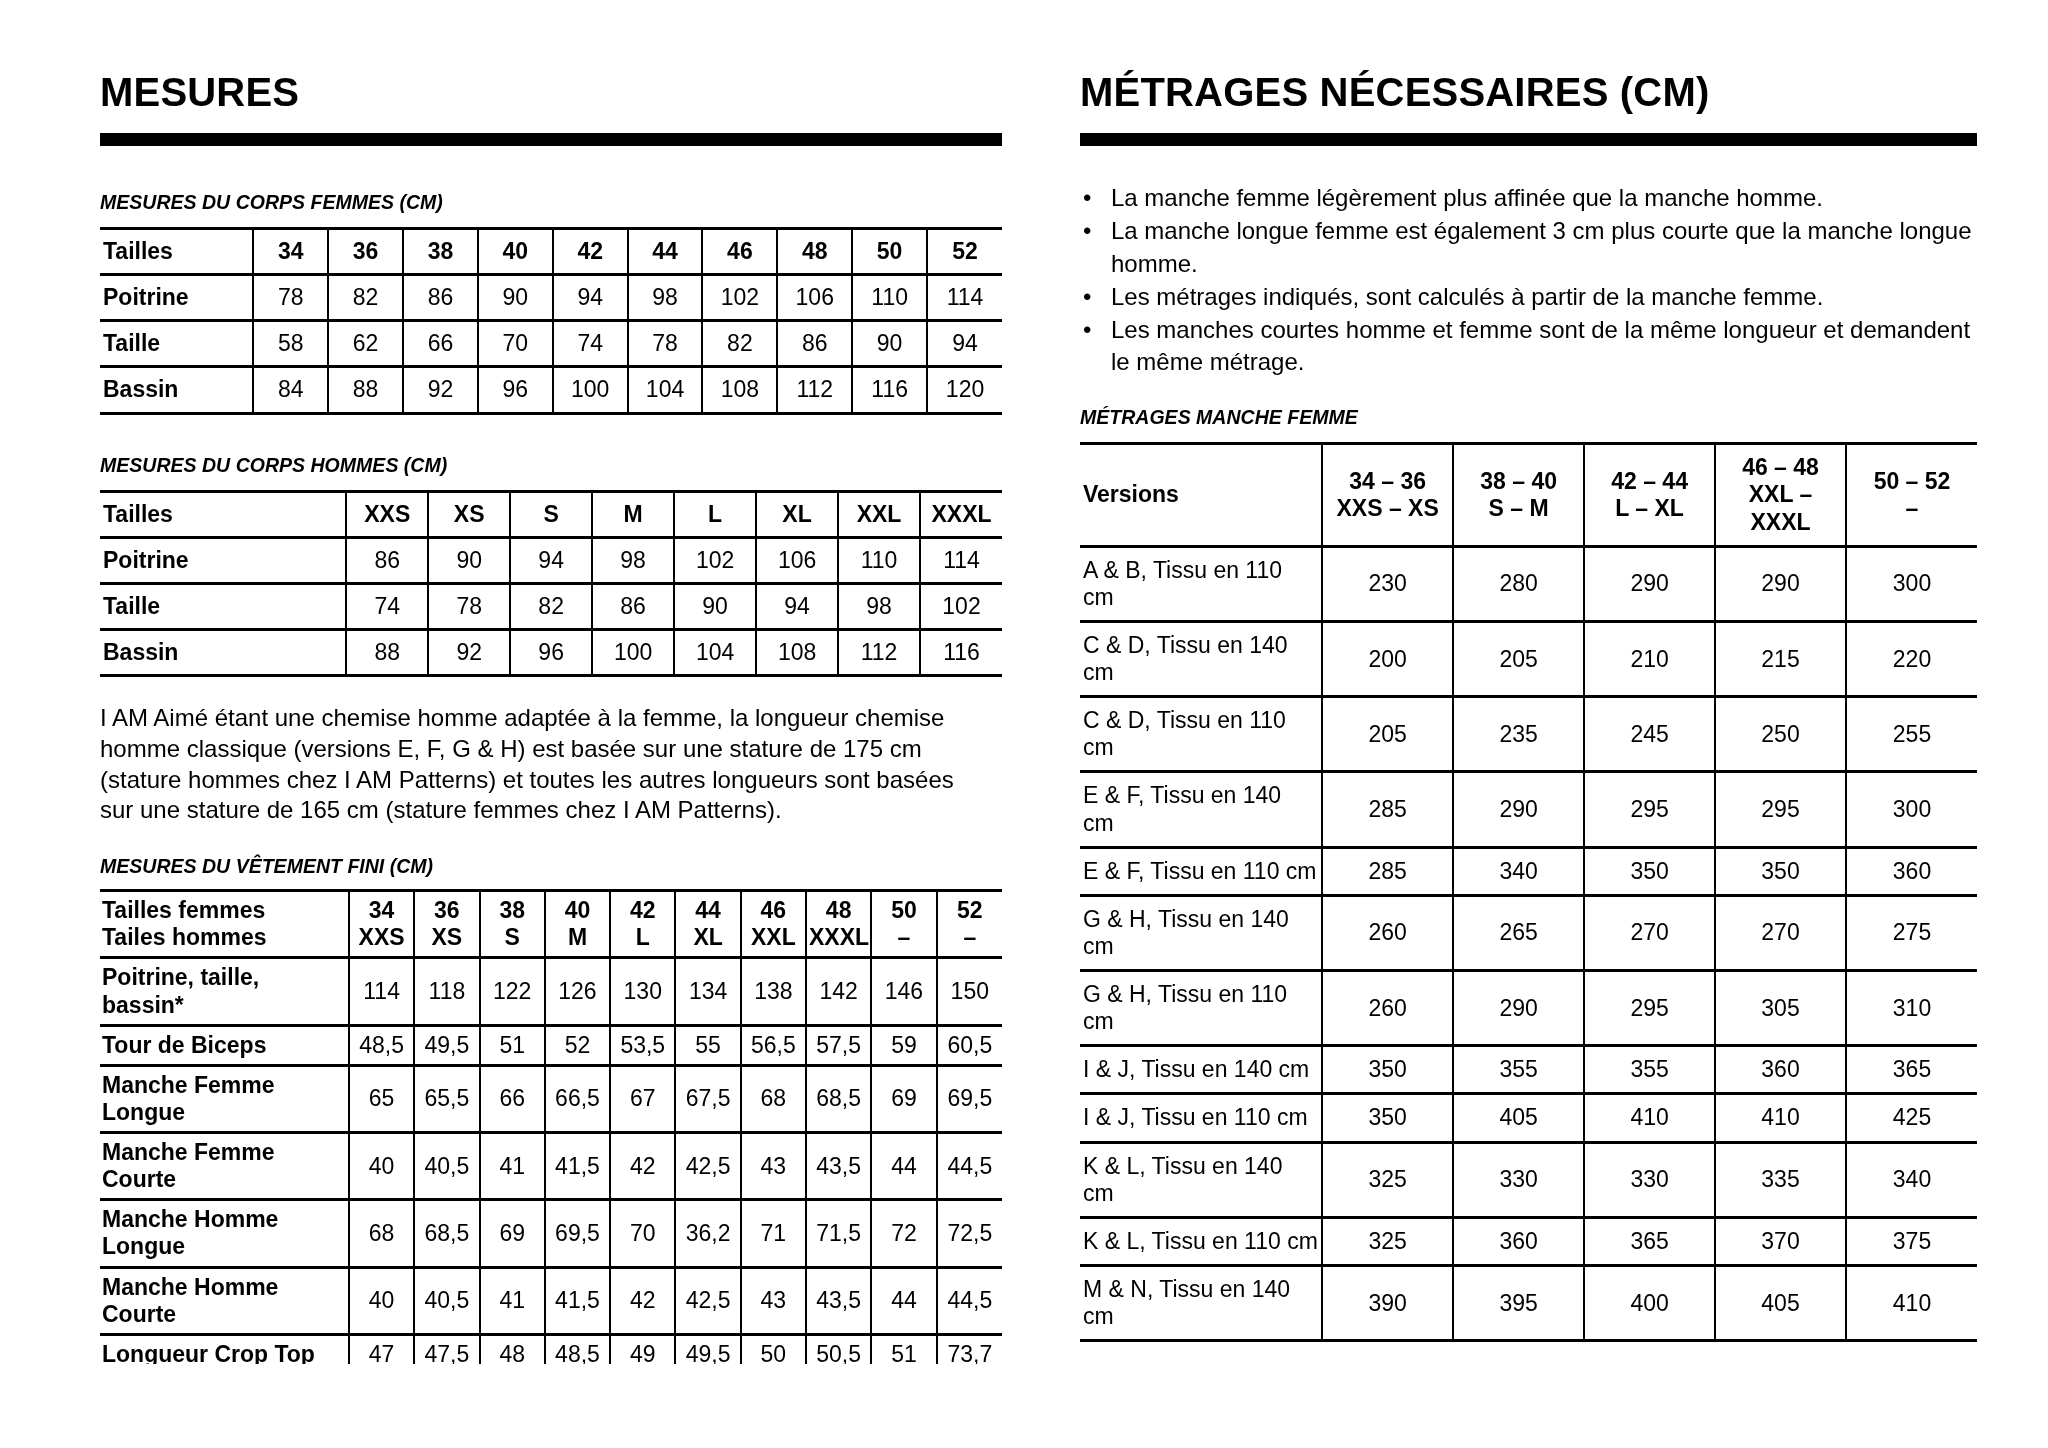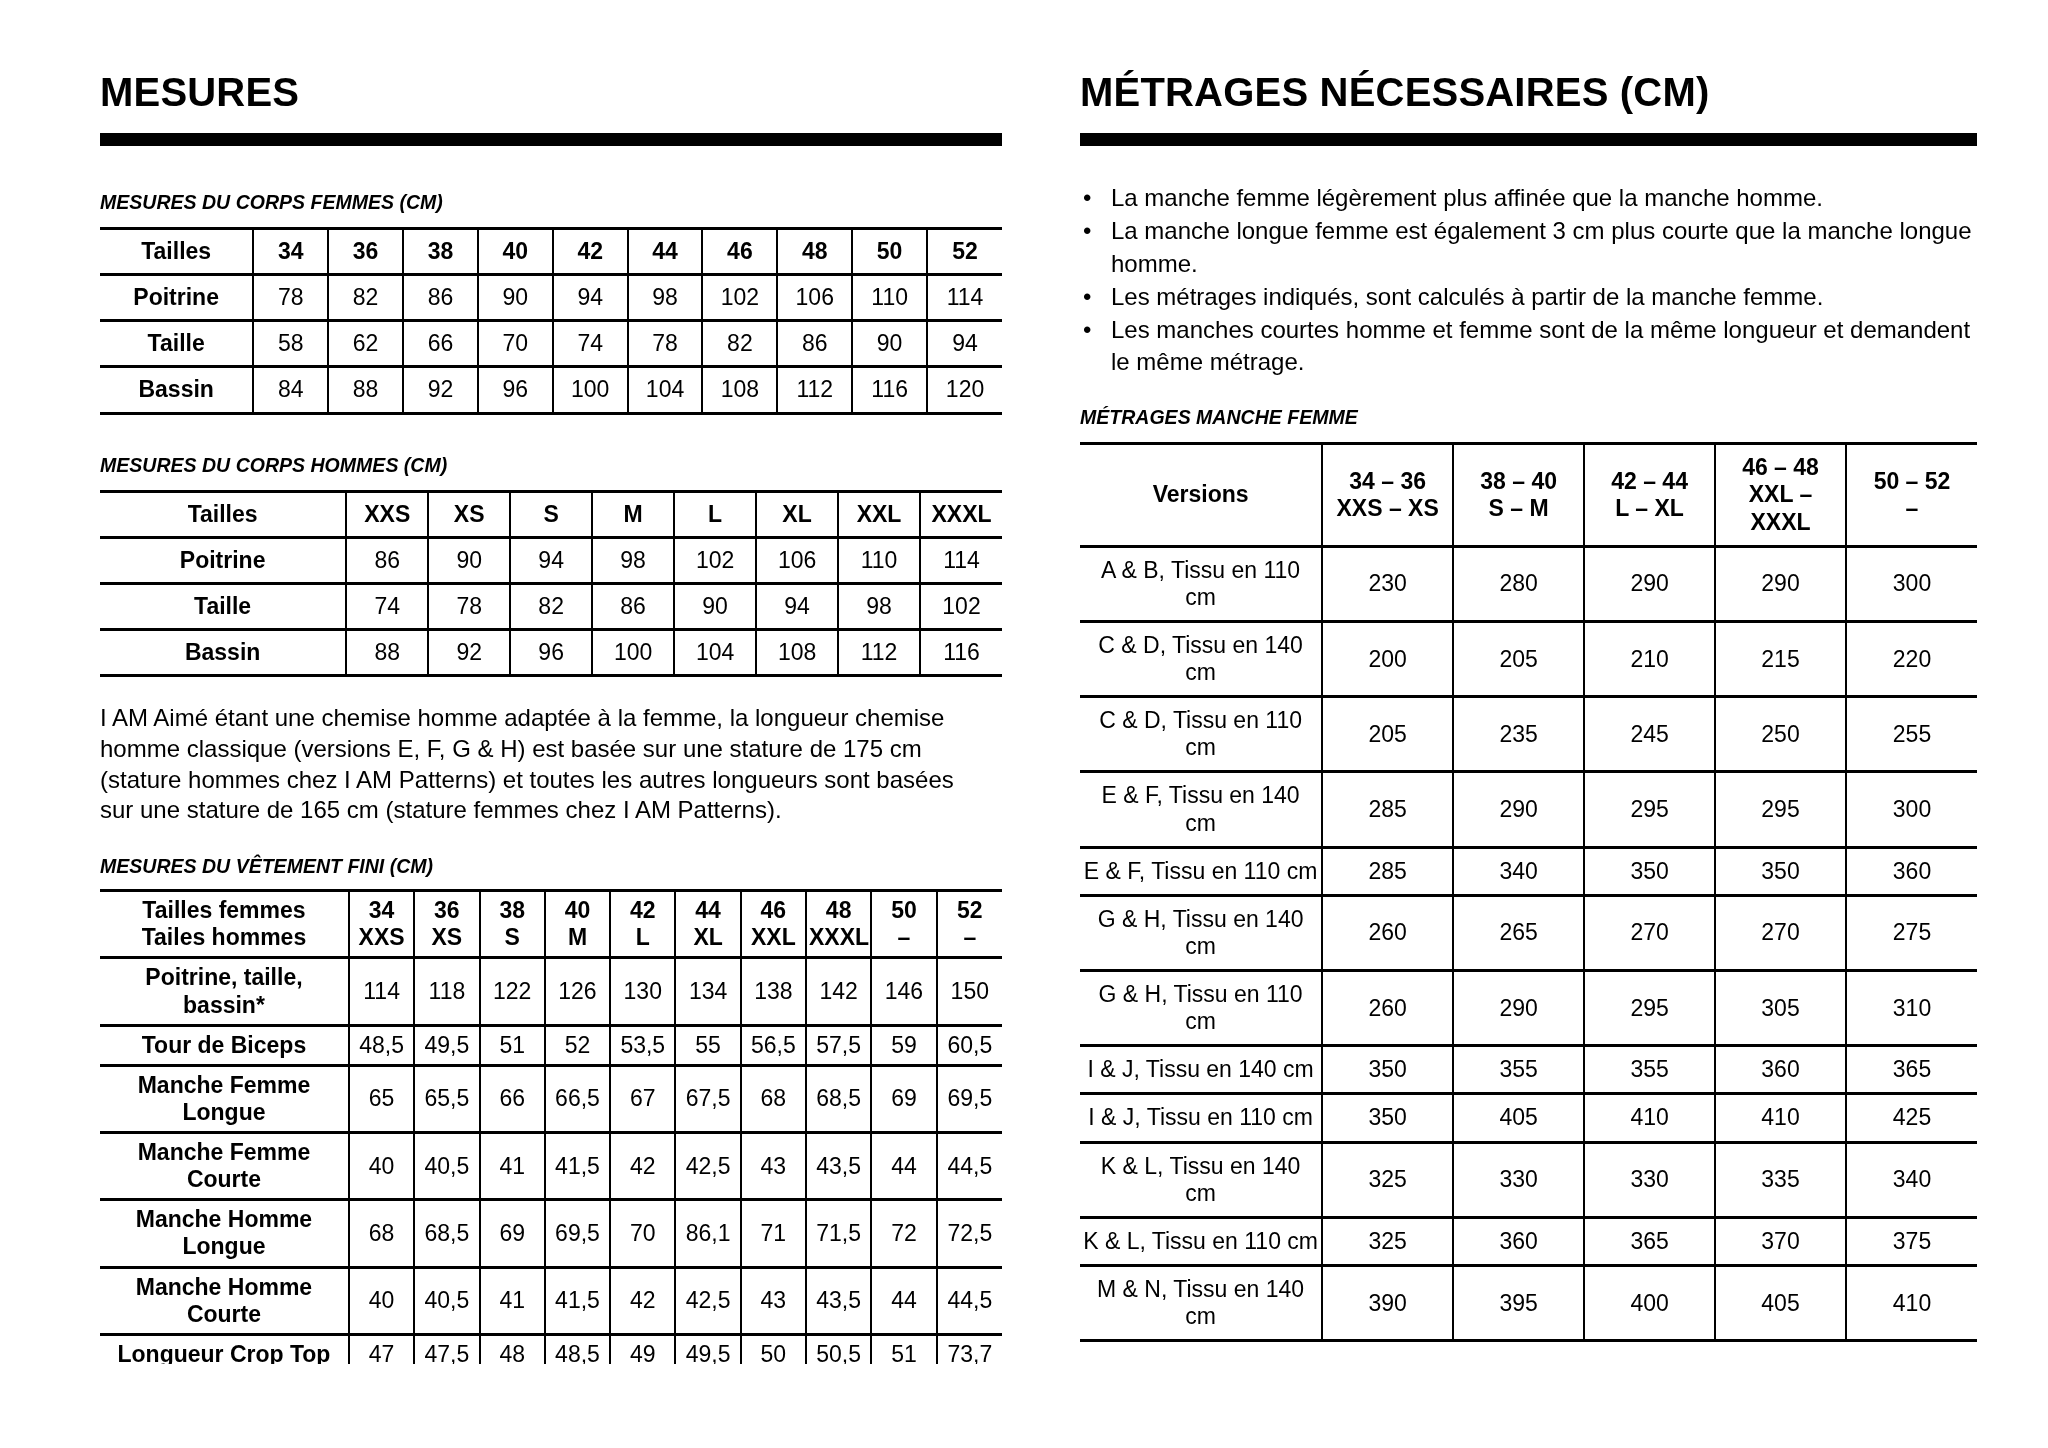--- a/index.html
+++ b/index.html
@@ -36,21 +36,21 @@
     margin-top:14px;
   }
   th, td {
     border-left:2px solid #000;
     border-bottom:3px solid #000;
     text-align:center; vertical-align:middle;
     font-size:23px; line-height:1.18;
     padding:7px 3px;
     overflow:hidden;
   }
-  th:first-child, td:first-child { border-left:none; text-align:center; padding-left:2px; }
+  th:first-child, td:first-child { border-left:none; text-align:left; padding-left:2px; }
   tbody tr:last-child td { border-bottom:none; }
   th { font-weight:bold; }
   td.lbl { font-weight:normal; }
   td.lbl-bold { font-weight:bold; }
 
   table.t-body-rows td, table.t-body-rows th { padding:8px 3px; }
   table.t-garment td, table.t-garment th { padding:5px 2px; }
   table.t-metrages td, table.t-metrages th { padding:9px 3px; }
 
   .note {
@@ -296,21 +296,21 @@
             <td>44</td>
             <td>44,5</td>
           </tr>
           <tr>
             <td class="lbl lbl-bold">Manche Homme Longue</td>
             <td>68</td>
             <td>68,5</td>
             <td>69</td>
             <td>69,5</td>
             <td>70</td>
-            <td>86,1</td>
+            <td>36,2</td>
             <td>71</td>
             <td>71,5</td>
             <td>72</td>
             <td>72,5</td>
           </tr>
           <tr>
             <td class="lbl lbl-bold">Manche Homme Courte</td>
             <td>40</td>
             <td>40,5</td>
             <td>41</td>

